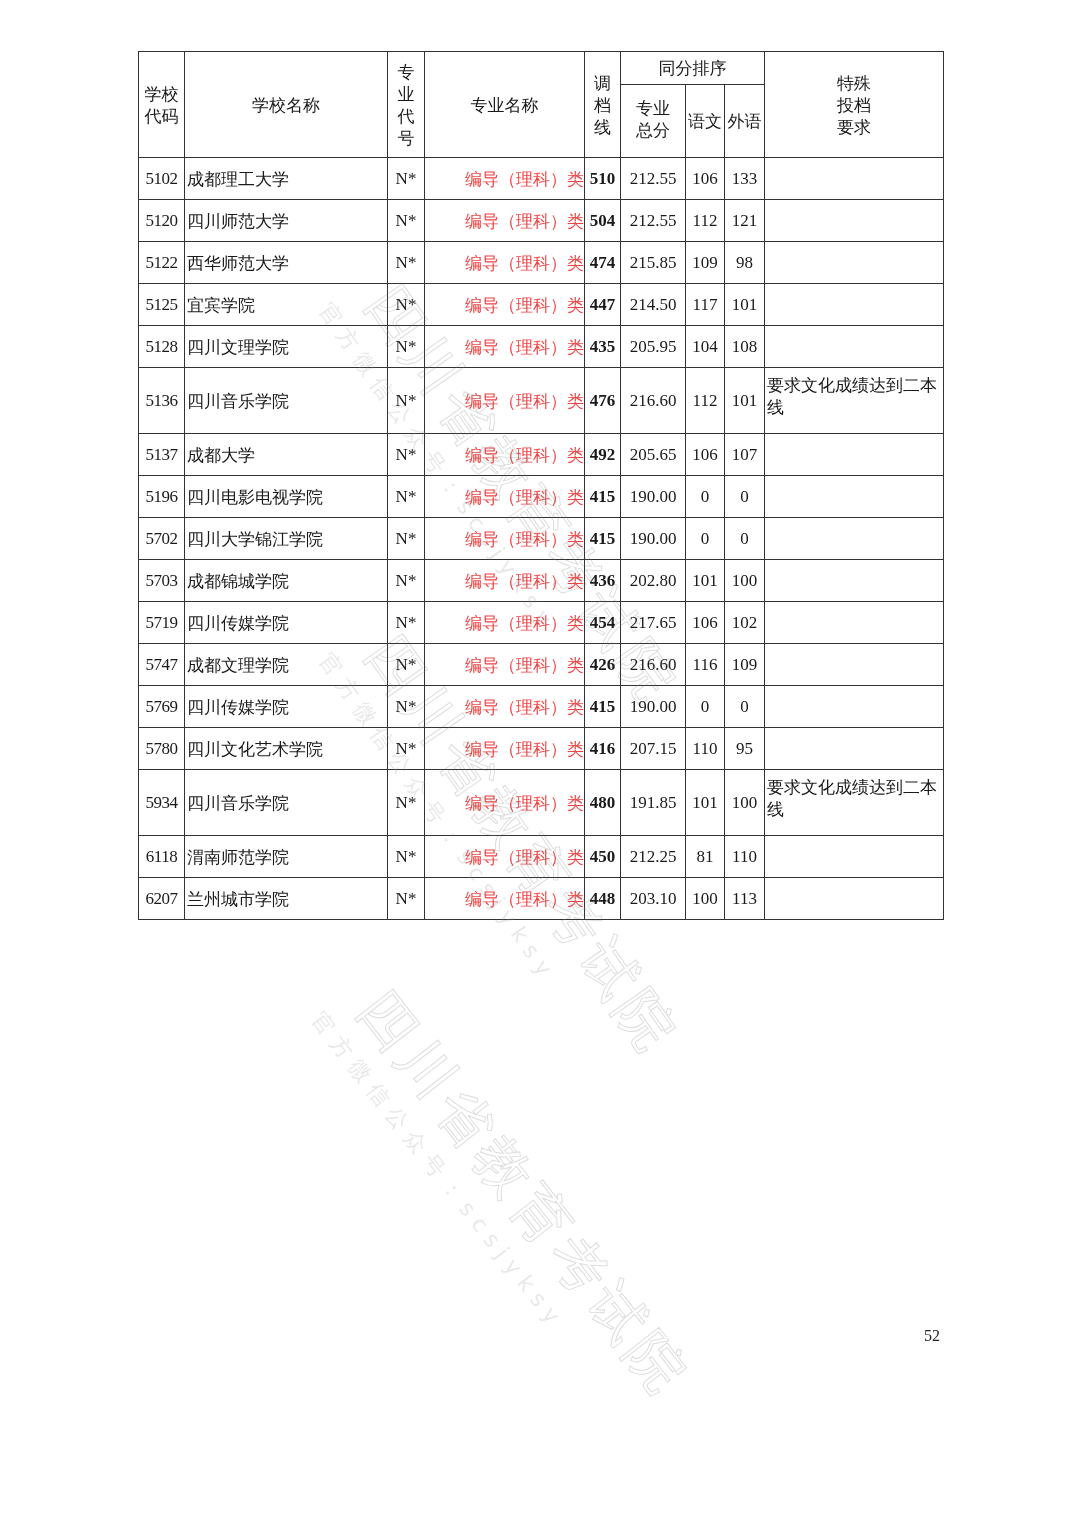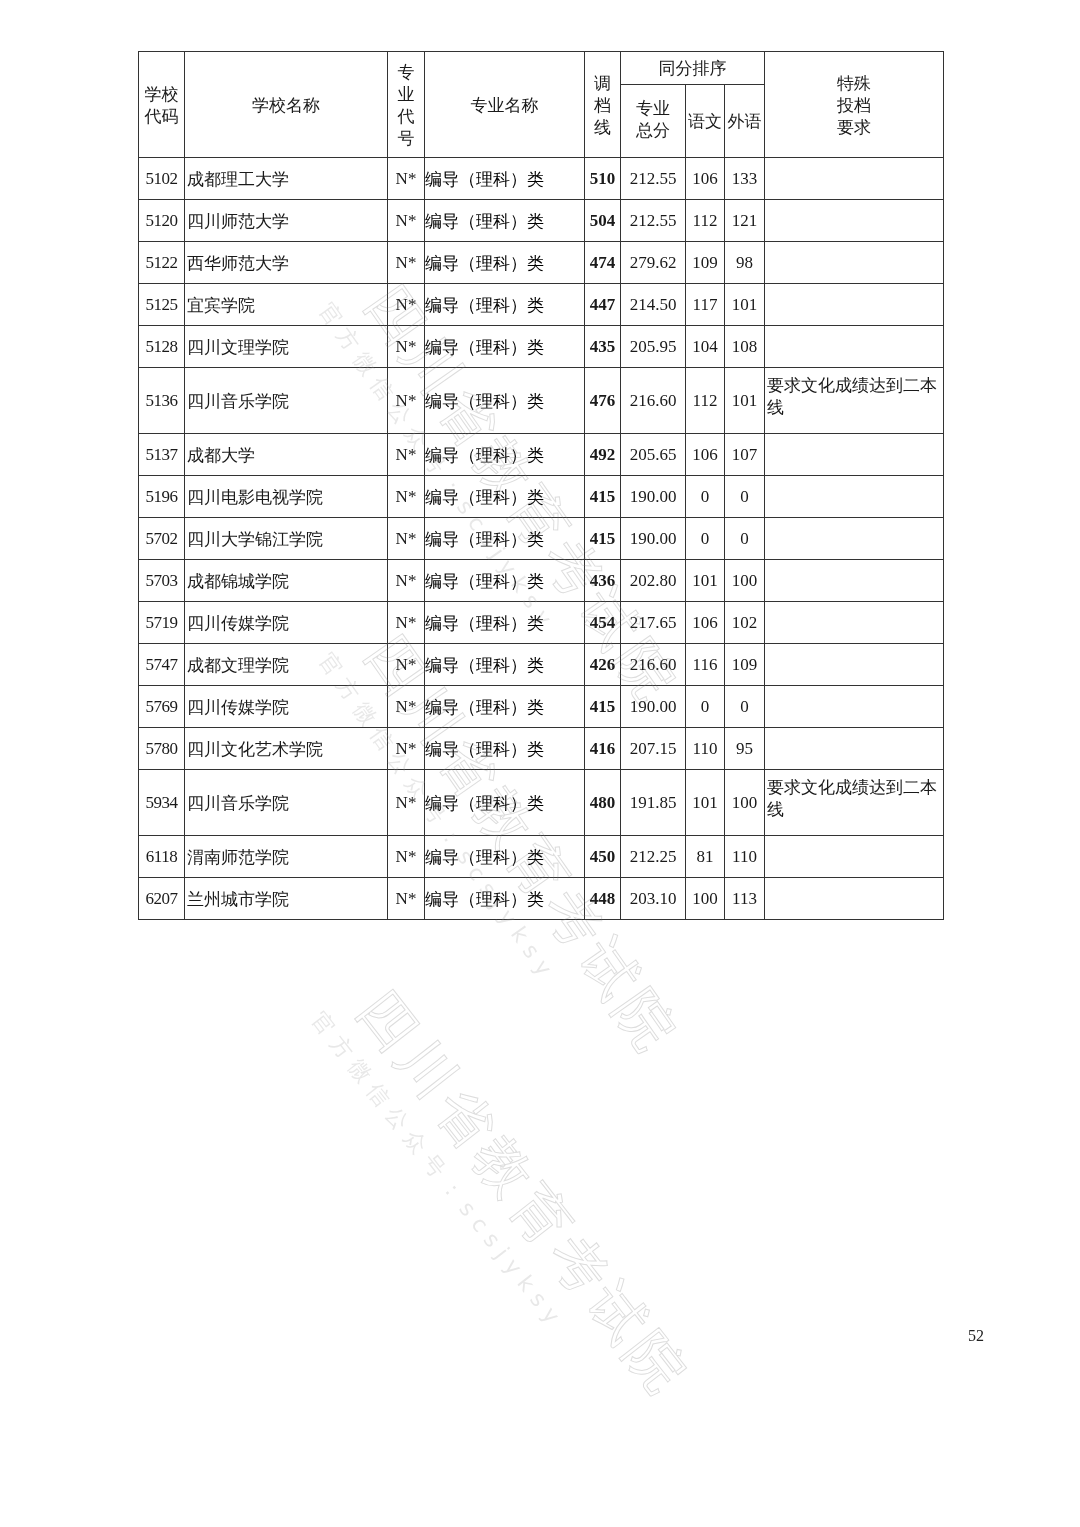--- a/index.html
+++ b/index.html
@@ -11,28 +11,28 @@
   table.adm td, table.adm th { border:1.3px solid #333; padding:0; font-weight:normal;
               font-size:17px; line-height:22px; }
   table.adm th { font-family:"DejaVu Sans","Liberation Sans",sans-serif; font-size:17px; text-align:center; vertical-align:middle; }
   .hdr-a th { height:32px; }
   .hdr-b th { height:72px; }
   tr.row td { height:35px; }
   tr.row.tall td { height:59px; }
   .c-code { text-align:center; font-family:"Liberation Serif",serif; font-size:17px; letter-spacing:-0.5px;margin-left:32px; }
   .c-name { text-align:left; padding-left:2px !important; font-family:"DejaVu Sans",sans-serif; font-size:16.5px; }
   .c-mcode { text-align:center; font-family:"Liberation Serif",serif; }
-  .c-major { text-align:left; font-family:"DejaVu Sans",sans-serif; font-size:16.5px; color:#000000; }
+  .c-major { text-align:right; font-family:"DejaVu Sans",sans-serif; font-size:16.5px; color:#ef4444; }
   .c-line { text-align:center; font-weight:bold !important; font-family:"Liberation Serif",serif; font-size:17px; }
   .c-total { text-align:center; font-family:"Liberation Serif",serif; font-size:17px;margin-left:36px; }
   .c-num { text-align:center; font-family:"Liberation Serif",serif; font-size:17px; }
   .c-req { text-align:left; vertical-align:top; padding:6px 0 0 2px !important; font-family:"DejaVu Sans",sans-serif; font-size:16.5px; line-height:24px; }
   .note { position:absolute; left:138px; top:846px; width:808px; font-family:"DejaVu Sans",sans-serif;
           font-size:17.5px; line-height:28px; color:#1a1a1a; text-align:justify; }
-  .pagenum { position:absolute; left:924px; top:1327px; font-family:"Liberation Serif",serif; font-size:16px; color:#222;margin-left:44px; }
+  .pagenum { position:absolute; left:924px; top:1327px; font-family:"Liberation Serif",serif; font-size:16px; color:#222; }
   .wm { position:absolute; color:rgba(150,150,150,0.22); font-family:"DejaVu Sans",sans-serif;
         transform-origin:left top; white-space:nowrap; pointer-events:none; }
   .wm .big { font-size:56px; letter-spacing:6px; display:block; -webkit-text-stroke:1px rgba(120,120,120,0.25); color:transparent; }
   .wm .small { font-size:22px; letter-spacing:8px; display:block; margin-left:-20px; }
 </style>
 </head>
 <body>
 
 <div class="page">
 
@@ -86,21 +86,21 @@
         <td class="c-num">112</td>
         <td class="c-num">121</td>
         <td class="c-req"></td>
       </tr>
       <tr class="row">
         <td class="c-code">5122</td>
         <td class="c-name">西华师范大学</td>
         <td class="c-mcode">N*</td>
         <td class="c-major">编导（理科）类</td>
         <td class="c-line">474</td>
-        <td class="c-total">279.62</td>
+        <td class="c-total">215.85</td>
         <td class="c-num">109</td>
         <td class="c-num">98</td>
         <td class="c-req"></td>
       </tr>
       <tr class="row">
         <td class="c-code">5125</td>
         <td class="c-name">宜宾学院</td>
         <td class="c-mcode">N*</td>
         <td class="c-major">编导（理科）类</td>
         <td class="c-line">447</td>

